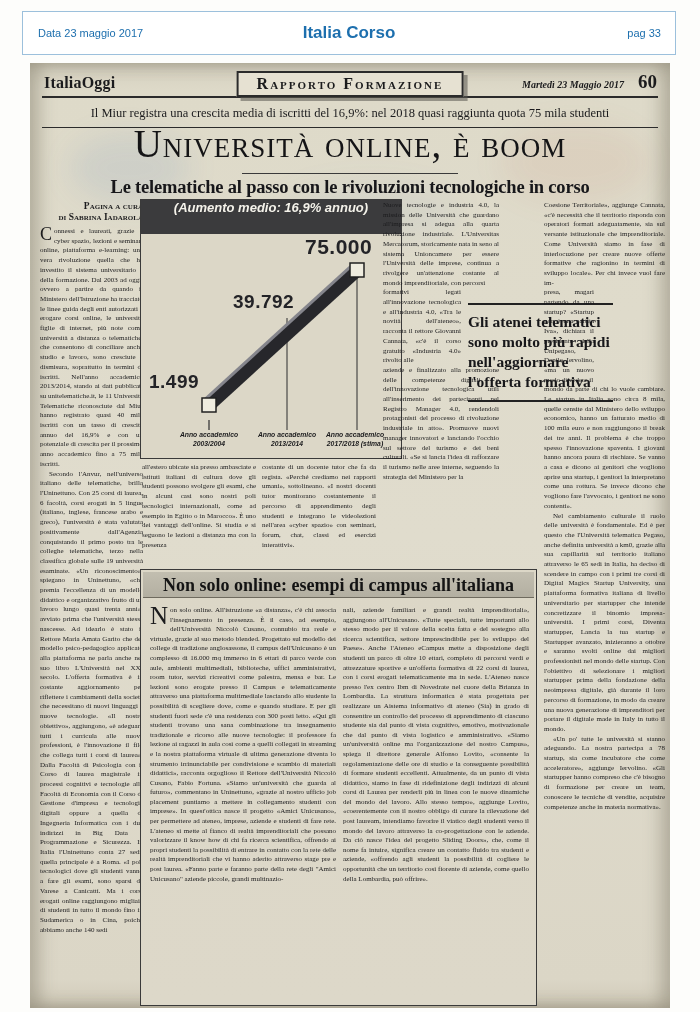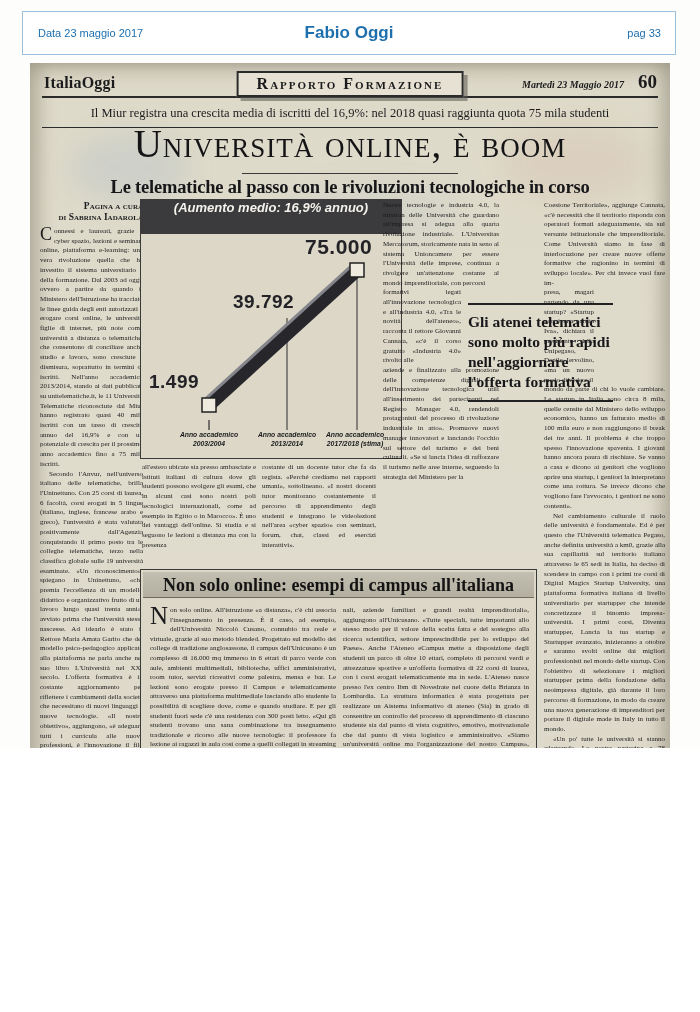--- a/index.html
+++ b/index.html
@@ -1,17 +1,17 @@
 <!DOCTYPE html>
 <html><head>
 <meta charset="utf-8">
 <title>Italia Oggi - pag 33</title>
 <style>
   html,body{margin:0;padding:0;background:#ffffff;}
-  #viewport{position:relative;width:700px;height:748px;background:#fdfdfb;overflow:hidden;
+  #viewport{position:relative;width:700px;height:1012px;background:#fdfdfb;overflow:hidden;
             font-family:"Liberation Serif",serif;}
   
   .topbar{position:absolute;left:22px;top:11px;width:654px;height:44px;background:#ffffff;
           border:1px solid #9cc0dc;box-sizing:border-box;}
   .topbar .tdate{position:absolute;left:15px;top:15px;font-family:"Liberation Sans",sans-serif;
           font-size:11px;color:#1d6fae;}
   .topbar .ttitle{position:absolute;left:0;right:0;top:11px;text-align:center;
           font-family:"Liberation Sans",sans-serif;font-size:17px;font-weight:bold;color:#1d6fae;}
   .topbar .tpage{position:absolute;right:14px;top:15px;font-family:"Liberation Sans",sans-serif;
           font-size:11px;color:#1d6fae;}
@@ -86,21 +86,21 @@
       text-align:justify;overflow:hidden;}
   .box-col-a{left:9px;} .box-col-b{left:202px;}
 </style>
 </head>
 <body>
 
 <div id="viewport">
 
   <div class="topbar">
     <div class="tdate">Data 23 maggio 2017</div>
-    <div class="ttitle">Fabio Oggi</div>
+    <div class="ttitle">Italia Corso</div>
     <div class="tpage">pag 33</div>
   </div>
 
   <div class="paper">
     <div class="ghost g1"></div>
     <div class="ghost g2"></div>
     <div class="ghost g3"></div>
 
     <div class="brand">ItaliaOggi</div>
     <div class="masthead-rule"></div>

